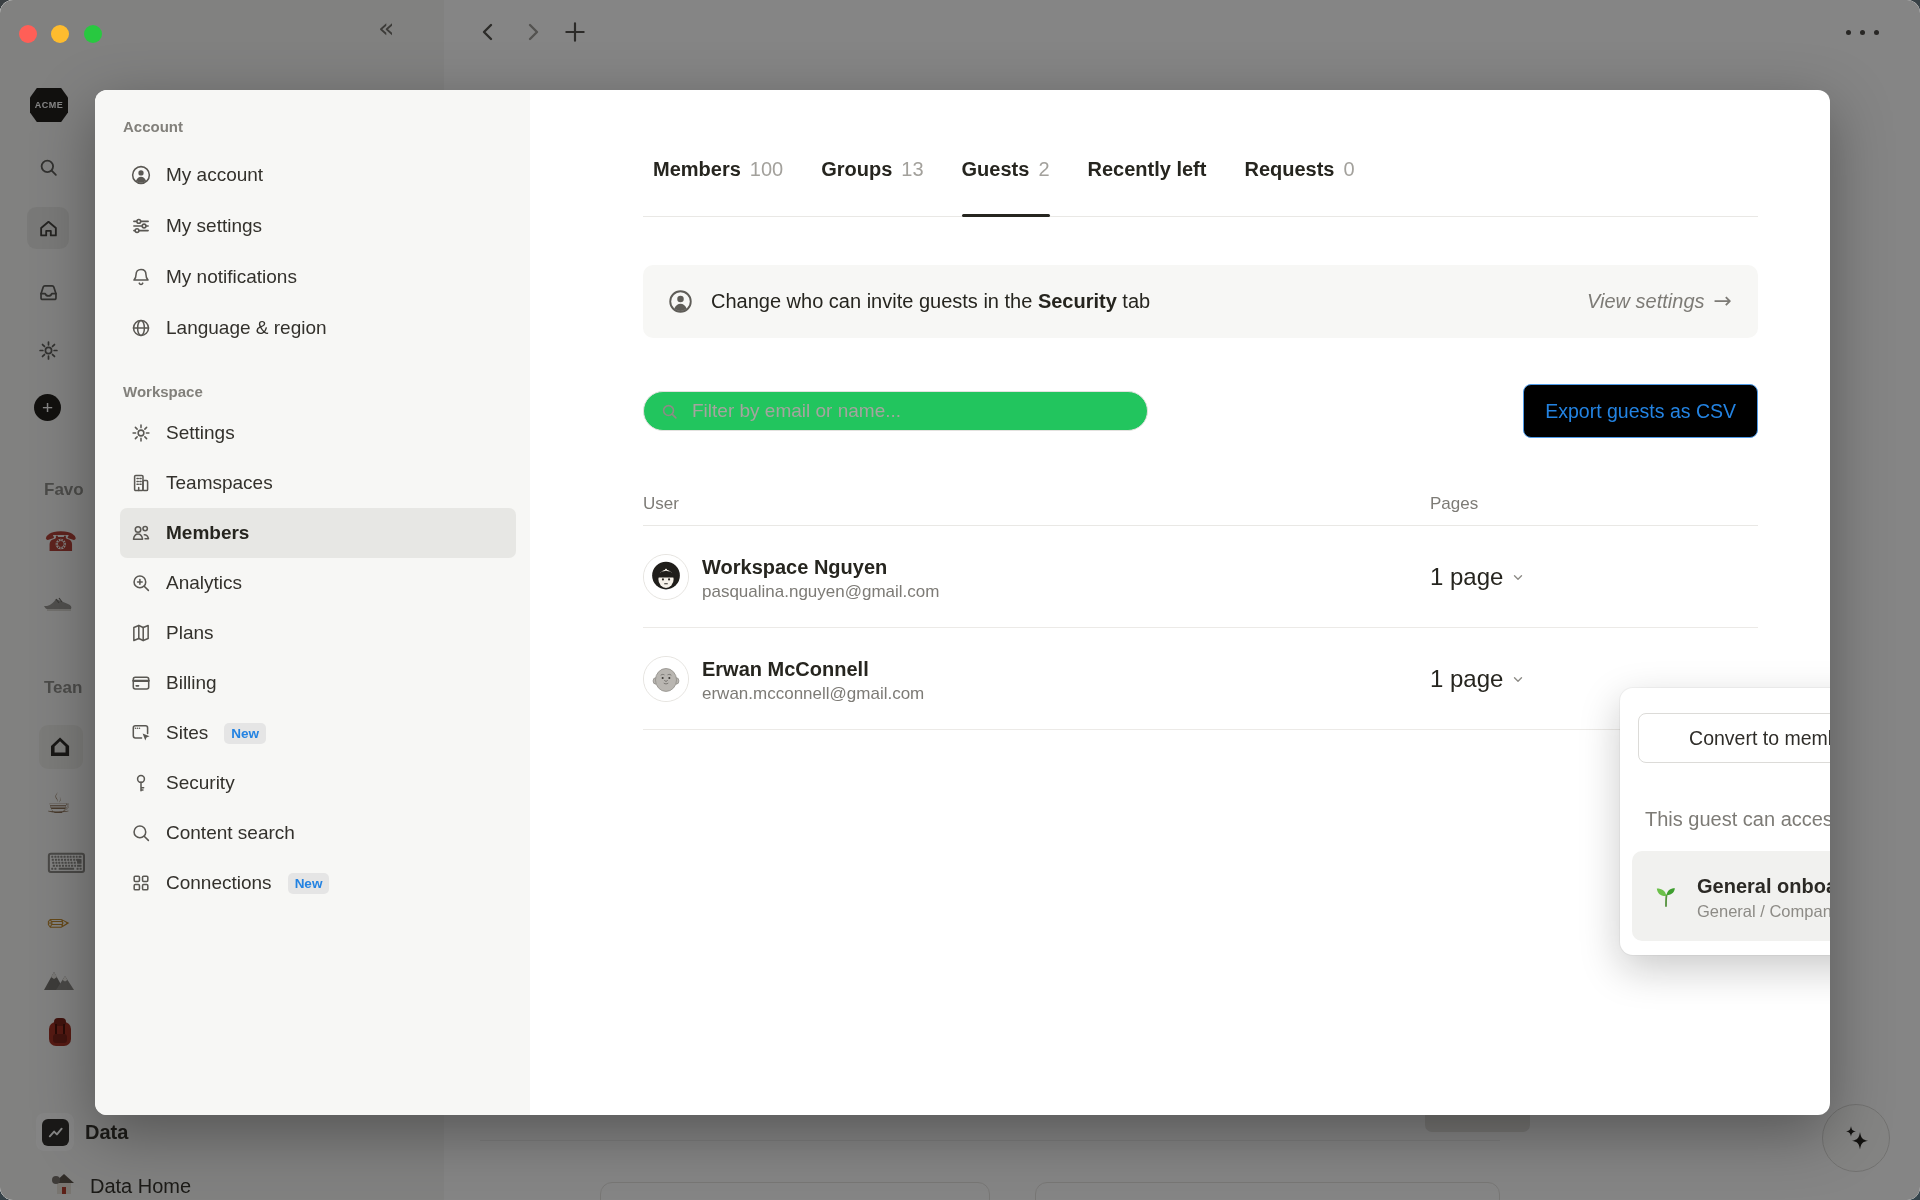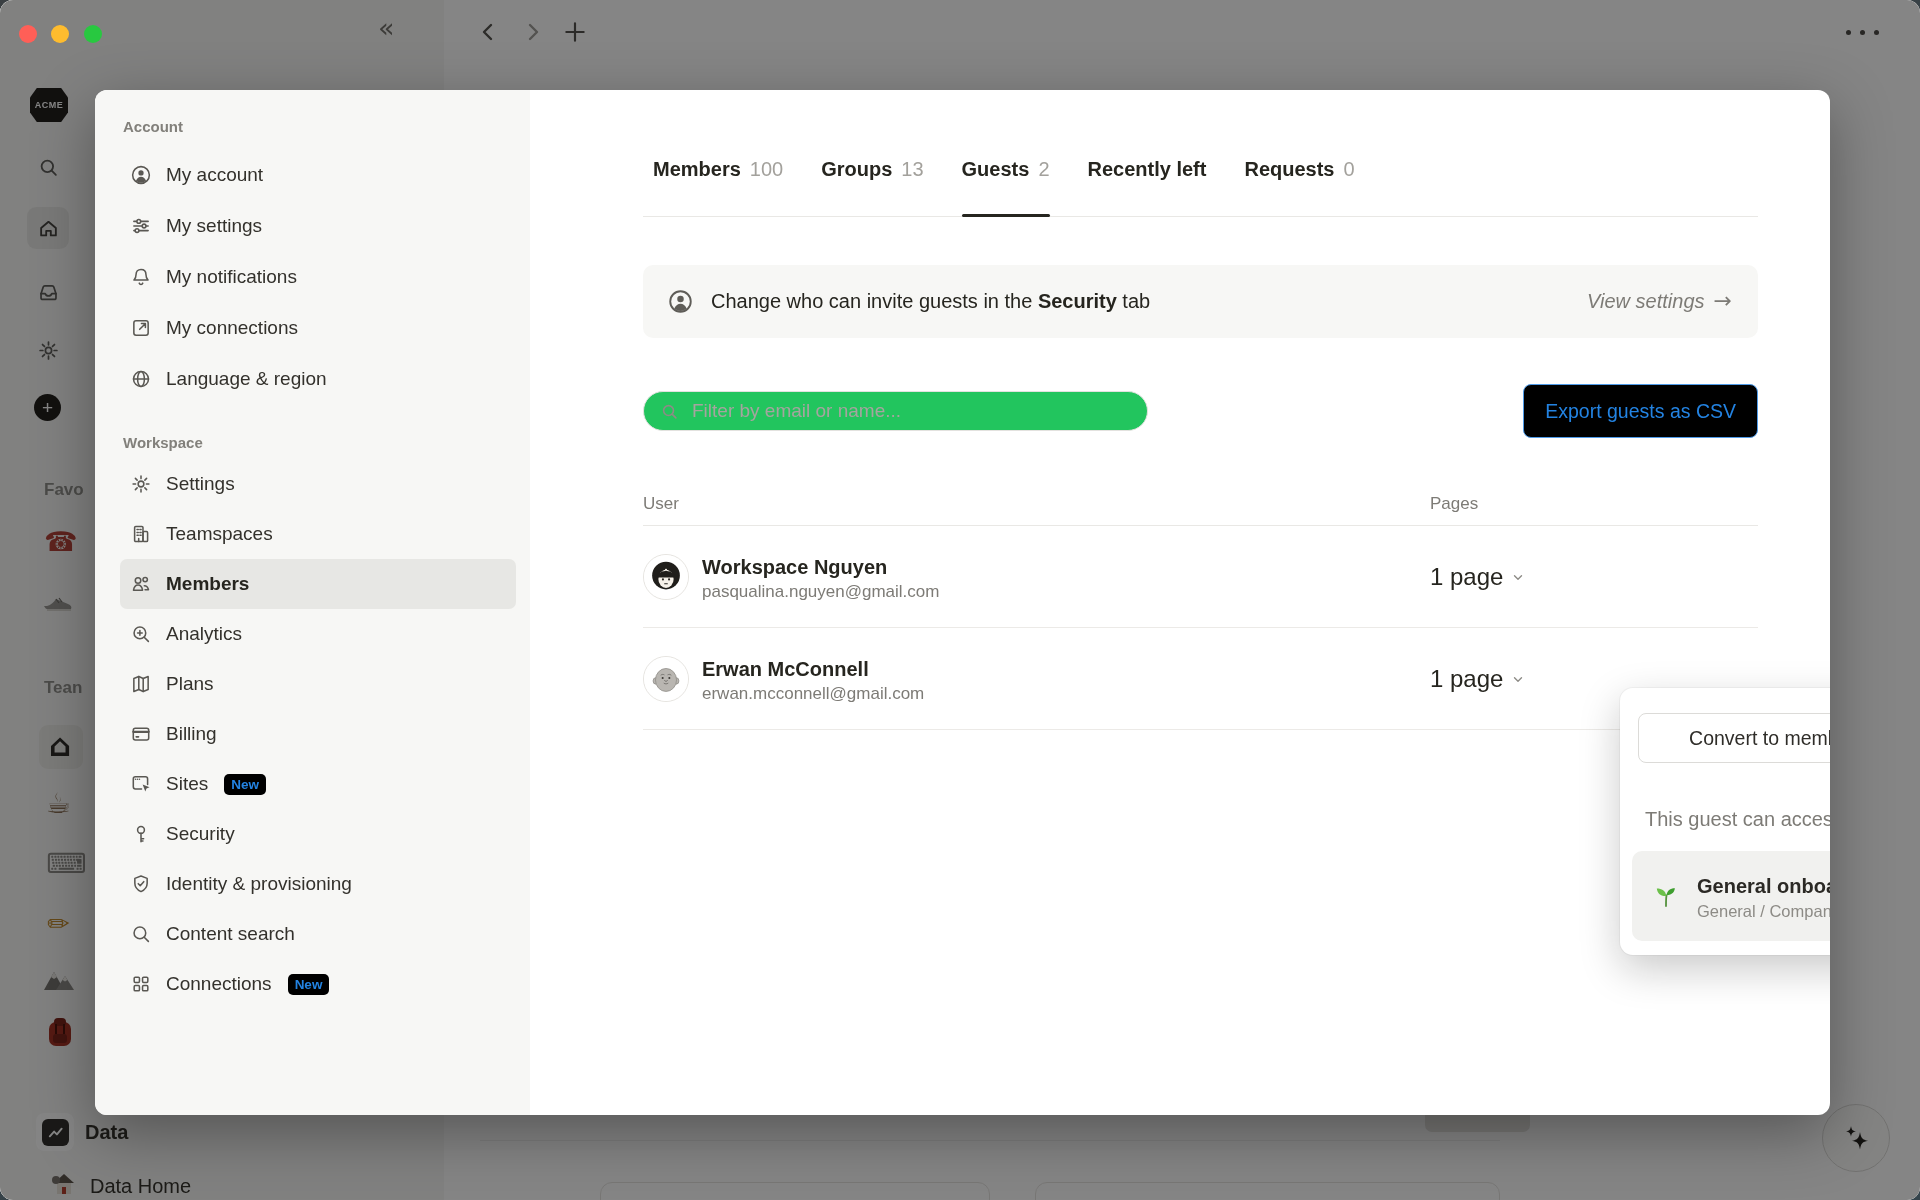--- a/index.html
+++ b/index.html
@@ -39,21 +39,21 @@
   .profile{display:flex;align-items:center;gap:13px;margin:0 0 10px 3px;height:56px;}
   .profile-name{font-size:19px;font-weight:700;color:#2b2925;line-height:1.45;}
   .profile-email{font-size:15.5px;color:#7d7b76;line-height:1.3;}
   .menu-item{display:flex;align-items:center;gap:14px;height:51px;padding:0 10px;border-radius:7px;color:#33312c;font-size:19px;}
   .ws .menu-item{height:50px;}
   .menu-item.selected{background:#e7e7e4;font-weight:700;color:#26251f;}
   .menu-item .micon{width:22px;height:22px;flex:none;display:flex;align-items:center;justify-content:center;}
   .micon svg{stroke:#5a5853;fill:none;stroke-width:1.4;stroke-linecap:round;stroke-linejoin:round;display:block;}
   .micon svg .fl{fill:#5a5853;stroke:none;}
   .micon svg .kb{fill:#f7f7f5;}
-  .badge-new{font-size:13.5px;font-weight:700;color:#2383e2;background:#000000;border-radius:5px;padding:3px 7px;margin-left:2px;}
+  .badge-new{font-size:13.5px;font-weight:700;color:#2383e2;background:#e5e5e5;border-radius:5px;padding:3px 7px;margin-left:2px;}
   .ws-header{margin:30px 0 8px 3px;}
   
   #modal-main{flex:1;padding:0 72px 0 113px;position:relative;}
   #tabs{display:flex;gap:38px;margin-top:68px;padding-left:10px;border-bottom:1px solid #e9e8e5;height:59px;align-items:flex-start;}
   .tab{display:flex;gap:9px;align-items:baseline;font-size:20px;font-weight:700;color:#26251f;position:relative;height:100%;}
   .tab .cnt{font-weight:400;color:#a3a19c;}
   .tab.active::after{content:"";position:absolute;left:0;right:0;bottom:-1px;height:3px;border-radius:2px;background:#26251f;}
   #banner{margin-top:48px;height:73px;background:#f7f7f5;border-radius:10px;display:flex;align-items:center;padding:0 26px 0 24px;gap:17px;}
   #banner .btxt{font-size:20px;color:#26251f;flex:1;}
   #banner .btxt b{font-weight:700;}
@@ -245,29 +245,20 @@
               <svg width="22" height="22" viewBox="0 0 20 20">
                 <path d="M10 3.1c-2.8 0-4.5 2-4.5 4.7 0 3-1 4.2-1.9 5h12.8c-.9-.8-1.9-2-1.9-5 0-2.7-1.7-4.7-4.5-4.7z"></path>
                 <path d="M8.4 15.6a1.7 1.7 0 0 0 3.2 0"></path>
               </svg>
             </span>
         <span>My notifications</span>
       </div>
       <div class="menu-item">
         <span class="micon">
               <svg width="22" height="22" viewBox="0 0 20 20">
-                <rect x="3.5" y="3.5" width="13" height="13" rx="2"></rect>
-                <path d="M8.8 11.2 13.9 6.1M10.4 6h3.6v3.6"></path>
-              </svg>
-            </span>
-        <span>My connections</span>
-      </div>
-      <div class="menu-item">
-        <span class="micon">
-              <svg width="22" height="22" viewBox="0 0 20 20">
                 <circle cx="10" cy="10" r="6.8"></circle>
                 <ellipse cx="10" cy="10" rx="3.1" ry="6.8"></ellipse>
                 <path d="M3.2 10h13.6"></path>
               </svg>
             </span>
         <span>Language &amp; region</span>
       </div>
 
       <div class="sec-header ws-header">Workspace</div>
 
@@ -342,29 +333,20 @@
           <span class="badge-new">New</span>
         </div>
         <div class="menu-item">
           <span class="micon">
                 <svg width="22" height="22" viewBox="0 0 20 20">
                   <circle cx="10" cy="6.3" r="3.1"></circle>
                   <path d="M10 9.4V17M10 14.3h2.4M10 16.4h1.8"></path>
                 </svg>
               </span>
           <span>Security</span>
-        </div>
-        <div class="menu-item">
-          <span class="micon">
-                <svg width="22" height="22" viewBox="0 0 20 20">
-                  <path d="M10 2.8 15.6 4.9v4.4c0 3.5-2.2 6-5.6 7.6-3.4-1.6-5.6-4.1-5.6-7.6V4.9z"></path>
-                  <path d="M7.5 9.7l1.8 1.8 3.2-3.6"></path>
-                </svg>
-              </span>
-          <span>Identity &amp; provisioning</span>
         </div>
         <div class="menu-item">
           <span class="micon">
                 <svg width="22" height="22" viewBox="0 0 20 20">
                   <circle cx="9" cy="9" r="5.3"></circle>
                   <path d="M12.9 12.9l3.8 3.8"></path>
                 </svg>
               </span>
           <span>Content search</span>
         </div>

